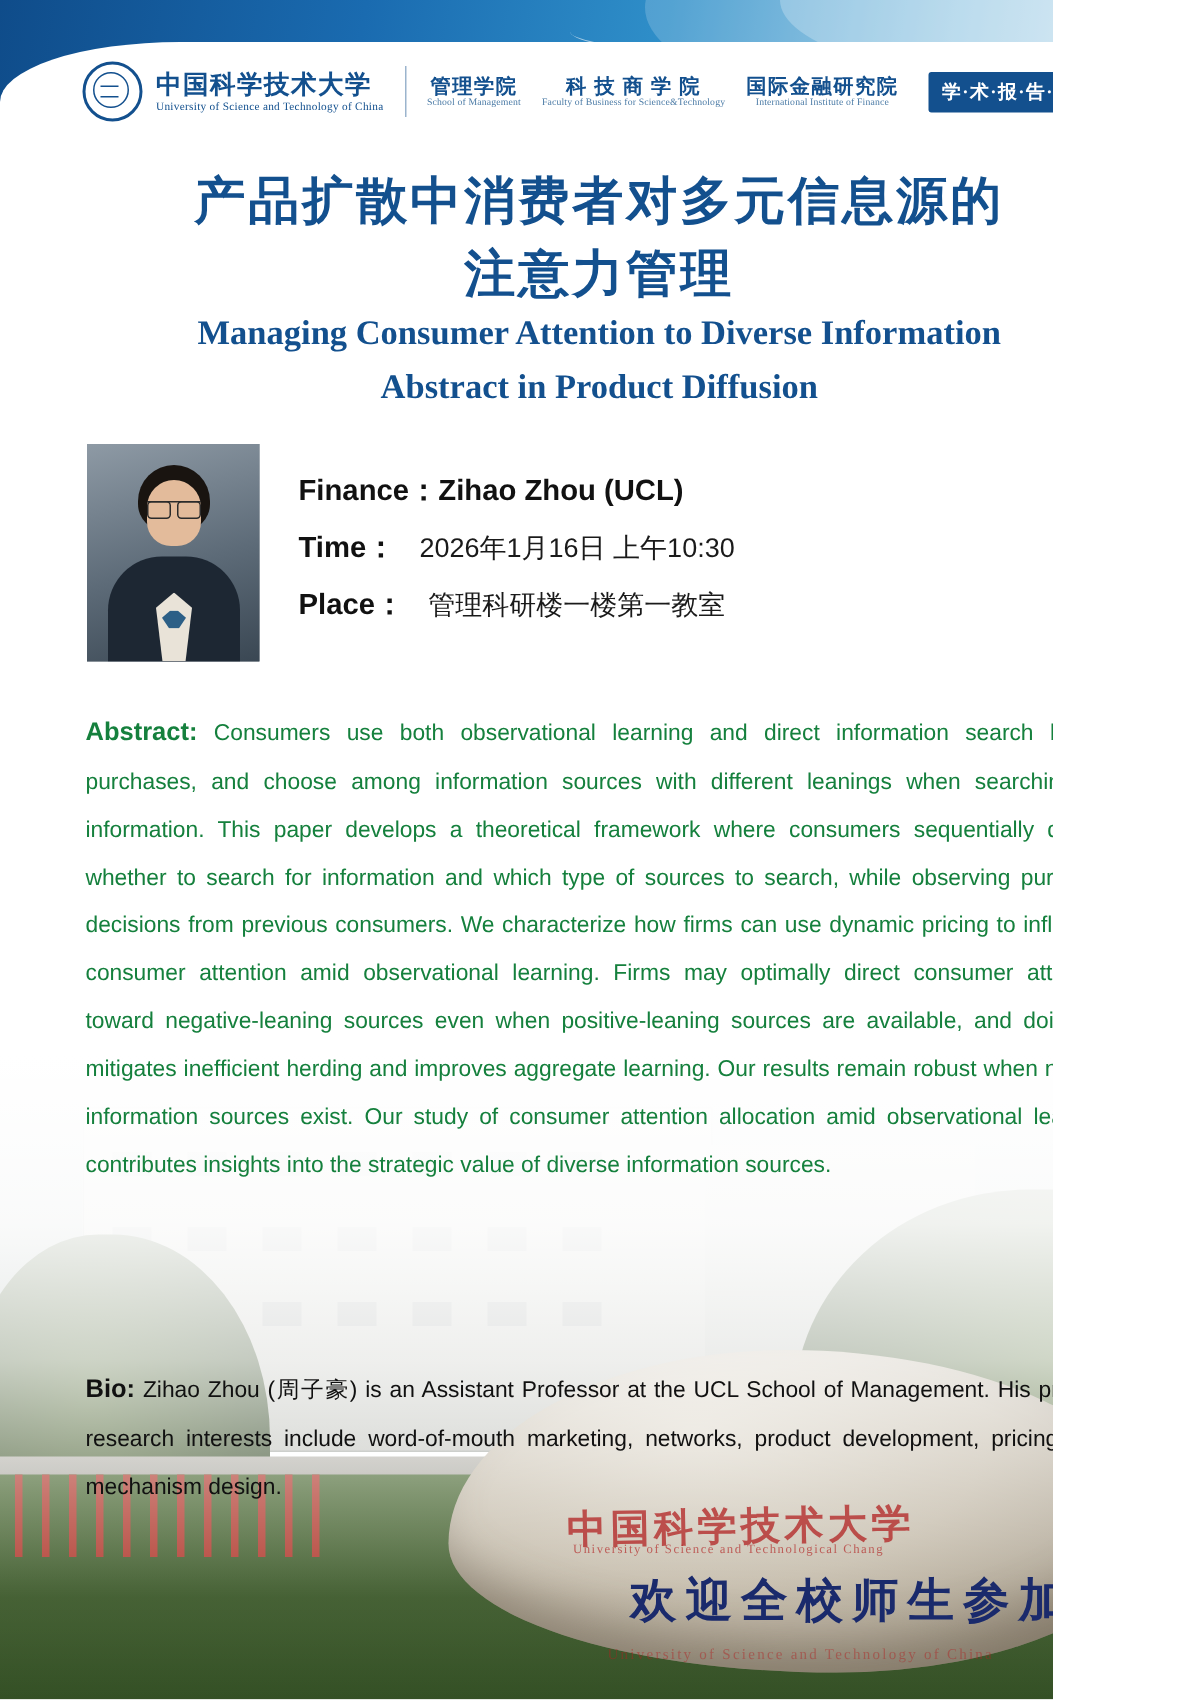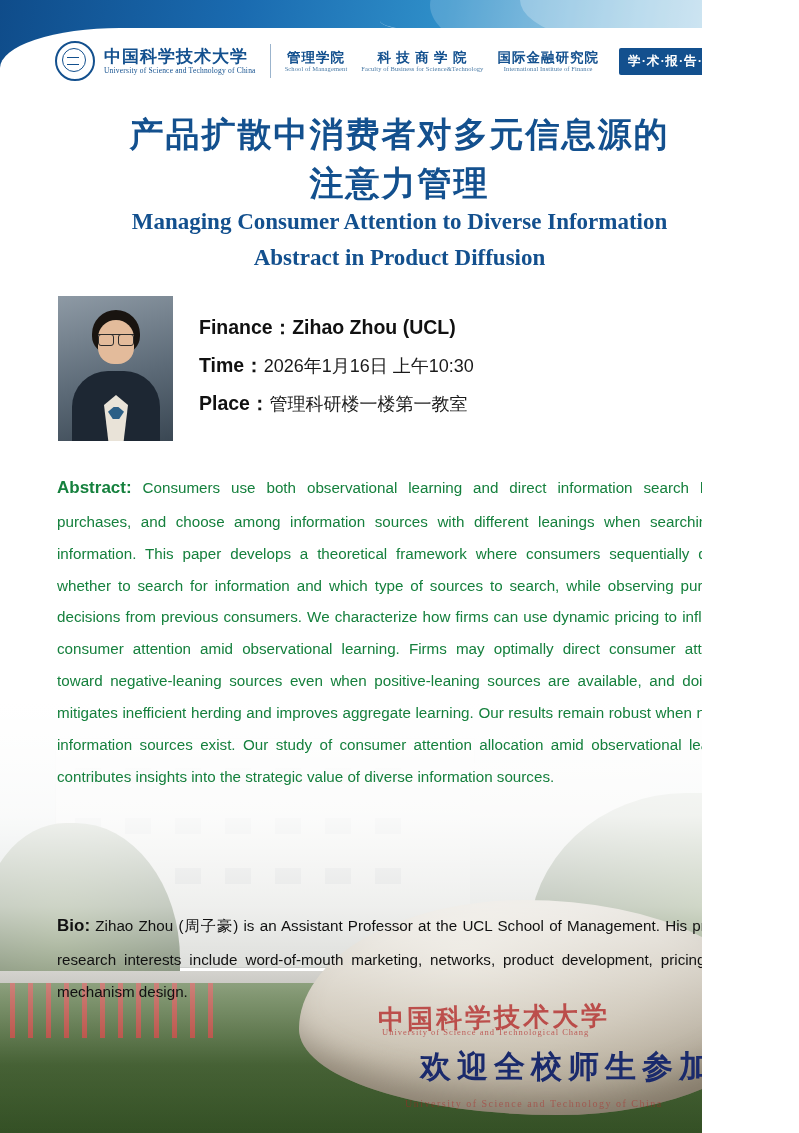--- a/index.html
+++ b/index.html
@@ -342,20 +342,21 @@
     white-space: nowrap;
   }
   .info-label {
     font-weight: bold;
     font-size: 19.5px;
     color: #111111;
   }
   .info-value {
     font-size: 18px;
     color: #1a1a1a;
+    margin-left: 16px;
   }
 
   
   .abstract {
     position: absolute;
     left: 57px; top: 470px;
     width: 686px;
     font-size: 15.2px;
     line-height: 2.1;
     color: #15803d;

